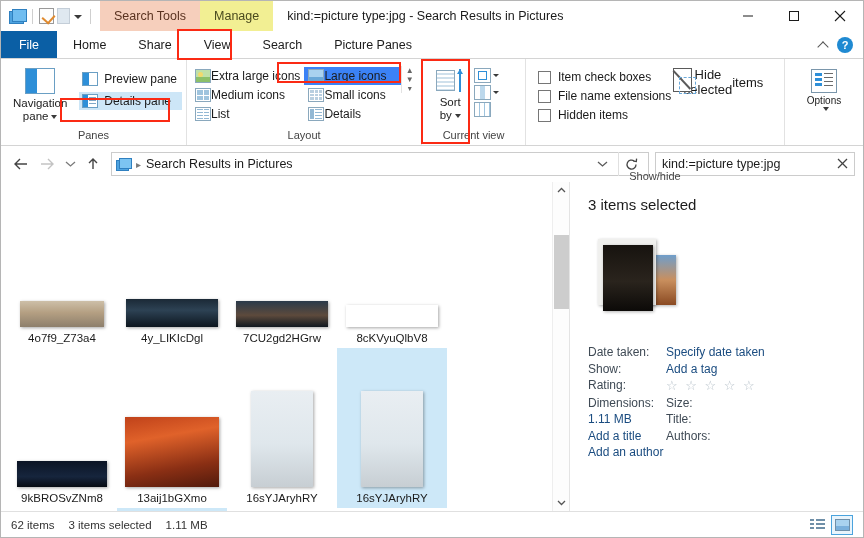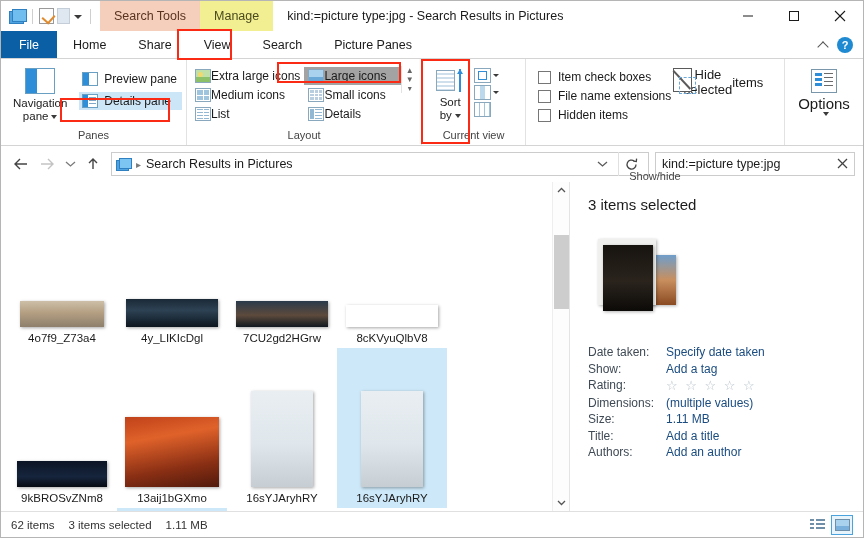--- a/index.html
+++ b/index.html
@@ -198,21 +198,21 @@
   
   .g-layout { width: 236px; }
   .layout-grid {
     display: grid; grid-template-columns: 1fr 1fr; gap: 1px 0;
     padding-top: 3px; flex: 1;
   }
   .lay-item {
     display: flex; align-items: center; 
     font-size: 12px; padding: 2px 4px; white-space: nowrap;
   }
-  .lay-item.sel { background: #a3a3a3; }
+  .lay-item.sel { background: #3b82f6; }
   .lay-ico { width: 16px; height: 14px; flex: none; position: relative; }
   .lay-ico.xl { border: 1px solid #8aa8bd; background: linear-gradient(#bfe0a8 55%, #8cc069 55%); }
   .lay-ico.xl::after { content:""; position:absolute; left:2px; top:2px; width:5px; height:5px; border-radius:50%; background:#f2d96b; }
   .lay-ico.lg { border: 1px solid #8aa8bd; background: linear-gradient(#a9d2ef 60%, #6aa8d8 60%); }
   .lay-ico.md { border: 1px solid #8aa8bd; background: #fff; display:grid; grid-template-columns:1fr 1fr; gap:1px; padding:1px; }
   .lay-ico.md i { background:#9fc4de; }
   .lay-ico.sm { border: 1px solid #8aa8bd; background: #fff; display:grid; grid-template-columns:repeat(3,1fr); grid-template-rows:repeat(3,1fr); gap:1px; padding:1px; }
   .lay-ico.sm i { background:#b9cfe0; }
   .lay-ico.list { border: 1px solid #8aa8bd; background:#fff; display:grid; grid-template-columns:1fr 1fr; gap:1px; padding:1px; }
   .lay-ico.list i { background: repeating-linear-gradient(#93b8d4 0 1px, #fff 1px 3px); }
@@ -279,21 +279,21 @@
   }
   .hidesel-slash {
     position:absolute; left:3px; top:2px; width:25px; height:1.6px;
     background:#5a5a5a; transform: rotate(47deg); transform-origin: left top;
   }
 
   
   .g-options { width: 78px; border-right: none; }
   .opt-btn {
     width: 70px; display:flex; flex-direction:column; align-items:center;
-    font-size:15px; line-height:1.15; padding-top:5px; text-align:center;
+    font-size:10px; line-height:1.15; padding-top:5px; text-align:center;
   }
   .opt-ico {
     width:26px; height:24px; border:1px solid #7a96ab; background:#fff;
     display:flex; gap:2px; padding:3px; margin-bottom:2px;
   }
   .opt-ico .lft { width:7px; display:flex; flex-direction:column; gap:2px; }
   .opt-ico .lft i { height:3px; background:#2e8fd8; }
   .opt-ico .rgt { flex:1; background: repeating-linear-gradient(#6b6b6b 0 1px, #fff 1px 4px); }
 
   
@@ -743,21 +743,20 @@
         <div class="t" style="left:9px; top:10px; width:50px; height:66px; background:linear-gradient(180deg,#17130f 0%,#2a241d 55%,#0c0a08 100%);"></div>
       </div>
       <div class="dp-table" id="dp-table">
           <div class="dp-key">Date taken:</div>
           <div class="dp-val">Specify date taken</div>
           <div class="dp-key">Show:</div>
           <div class="dp-val">Add a tag</div>
           <div class="dp-key">Rating:</div>
           <div class="dp-val stars">☆ ☆ ☆ ☆ ☆</div>
           <div class="dp-key">Dimensions:</div>
-          <div class="dp-val">(multiple values)</div>
           <div class="dp-key">Size:</div>
           <div class="dp-val">1.11 MB</div>
           <div class="dp-key">Title:</div>
           <div class="dp-val">Add a title</div>
           <div class="dp-key">Authors:</div>
           <div class="dp-val">Add an author</div>
         </div>
     </div>
   </div>
 

